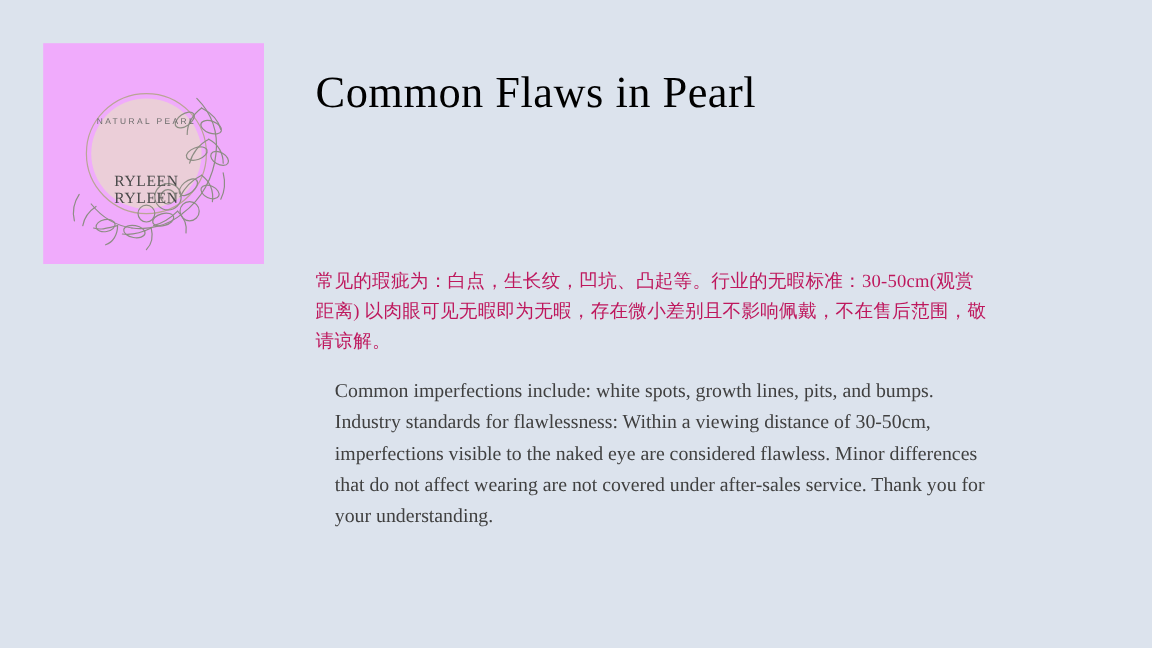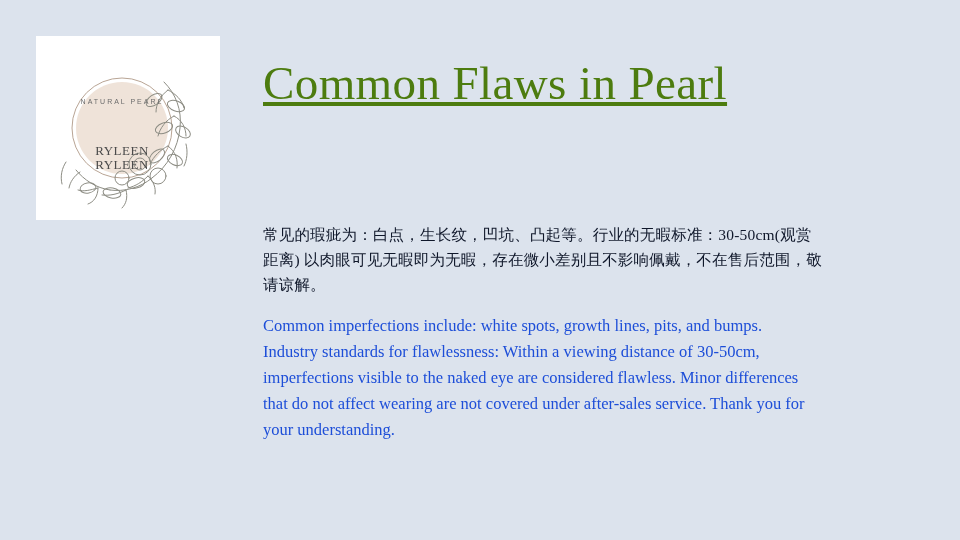--- a/index.html
+++ b/index.html
@@ -20,21 +20,21 @@
     background: #dce3ed;
   }
 
   
   .logo-card {
     position: absolute;
     left: 36px;
     top: 36px;
     width: 184px;
     height: 184px;
-    background: #ffffff;
+    background: #f0abfc;
     overflow: hidden;
   }
   .logo-inner {
     position: absolute;
     inset: 0;
   }
   .logo-svg {
     display: block;
     width: 184px;
     height: 184px;
@@ -70,49 +70,48 @@
     letter-spacing: 2px;
     color: #6b6b6b;
   }
 
   
   .title {
     position: absolute;
     left: 263px;
     top: 56px;
     font-family: "Liberation Serif", serif;
-    font-size: 47px;
+    font-size: 37px;
     font-weight: 400;
-    color: #4d7c0f;
+    color: #000000;
     letter-spacing: 0.4px;
     white-space: nowrap;
-    text-decoration: underline;
   }
 
   
   .body-block {
     position: absolute;
     left: 263px;
     top: 222px;
     width: 560px;
   }
   .para-cn {
     font-family: "Liberation Serif", serif;
     font-size: 15.5px;
     line-height: 25px;
-    color: #0f172a;
+    color: #be185d;
     margin: 0 0 16px 0;
     letter-spacing: 0.2px;
   }
   .para-en {
     font-family: "Liberation Serif", serif;
     font-size: 16.5px;
     line-height: 26px;
-    color: #1d4ed8;
-    margin: 0;
+    color: #404040;
+    margin: 16px;
     width: 553px;
   }
 </style>
 </head>
 <body>
 
 <div class="slide">
 
   <div class="logo-card">
     <div class="logo-inner">

